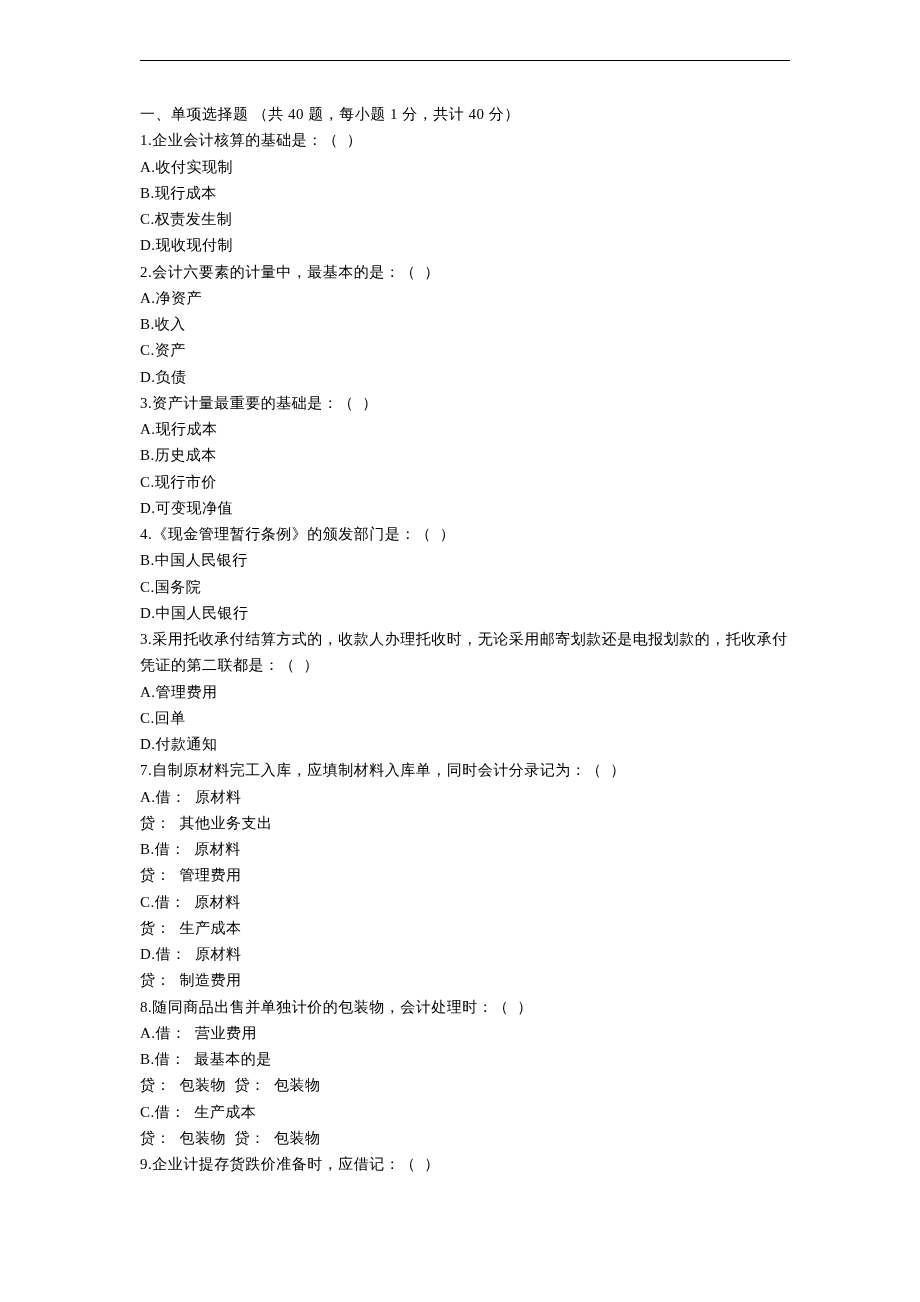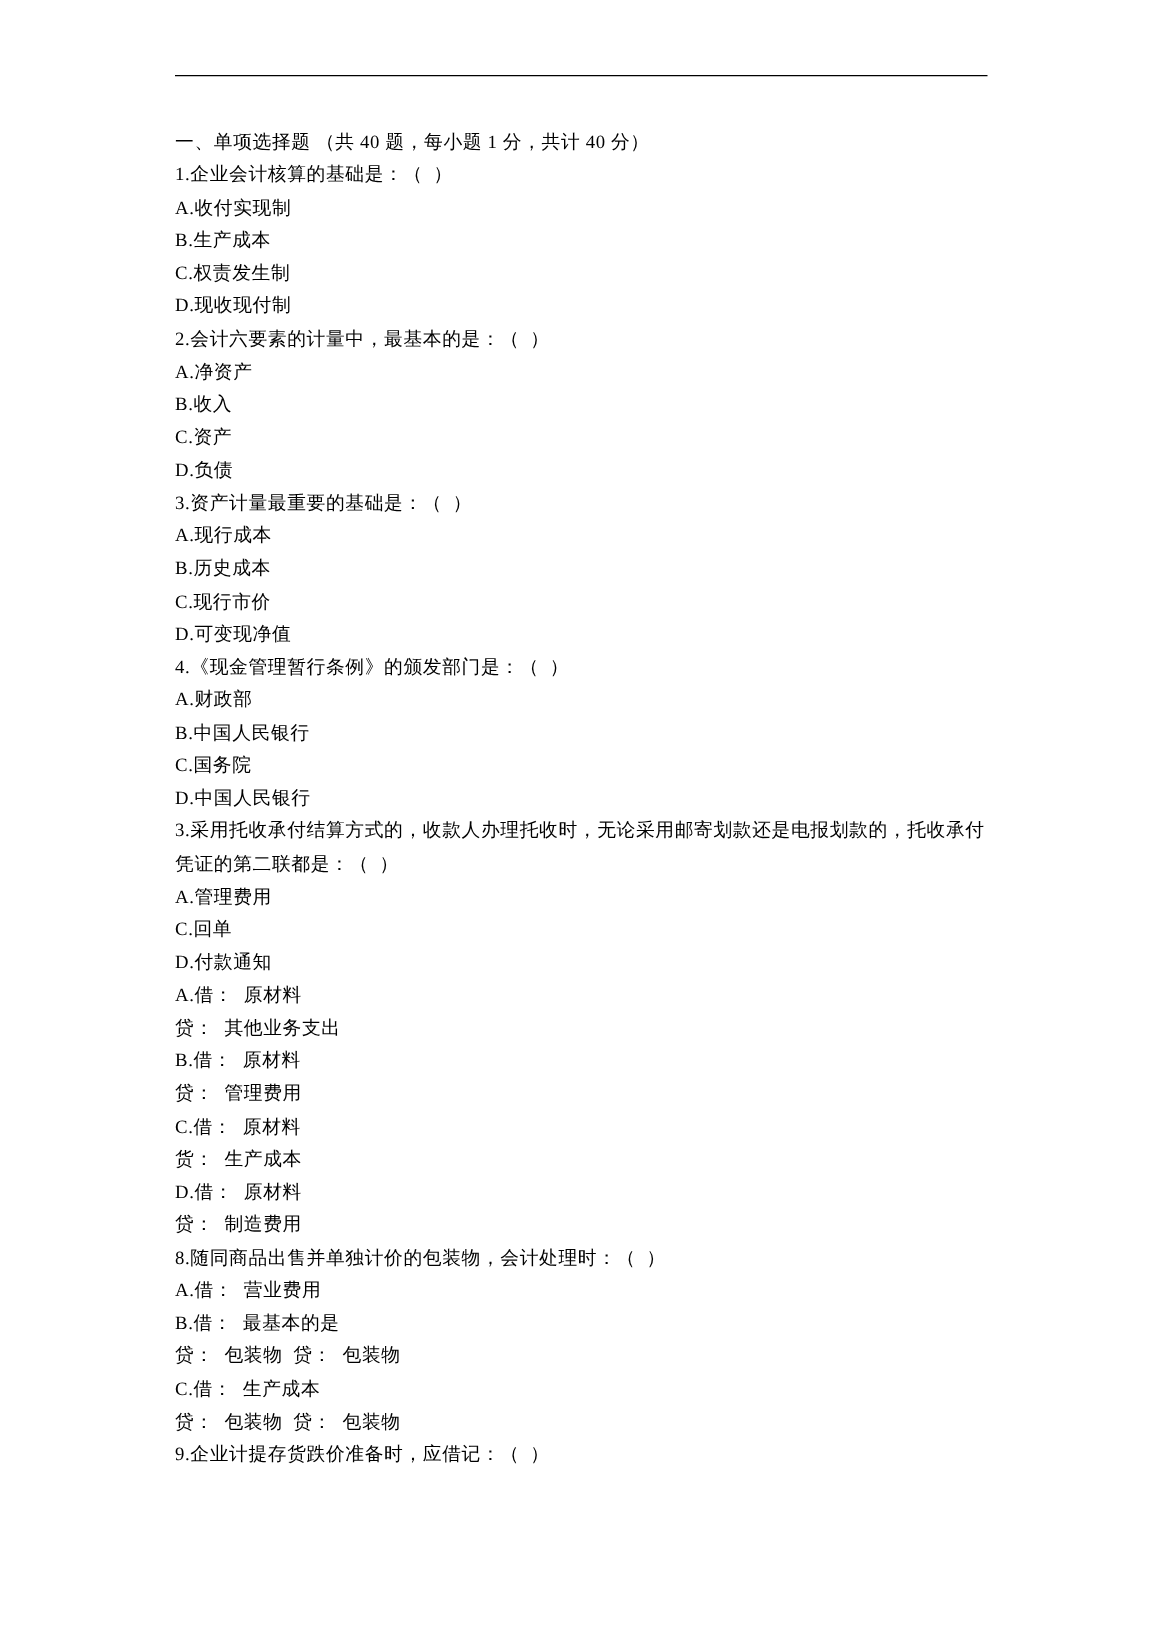--- a/index.html
+++ b/index.html
@@ -28,42 +28,42 @@
   </style>
 </head>
 <body>
 
 <div class="page">
   <hr class="horizontal-rule">
   <div>
     <div class="line">一、单项选择题 （共 40 题，每小题 1 分，共计 40 分）</div>
     <div class="line">1.企业会计核算的基础是：（  ）</div>
     <div class="line">A.收付实现制</div>
-    <div class="line">B.生产成本</div>
+    <div class="line">B.现行成本</div>
     <div class="line">C.权责发生制</div>
     <div class="line">D.现收现付制</div>
     <div class="line">2.会计六要素的计量中，最基本的是：（  ）</div>
     <div class="line">A.净资产</div>
     <div class="line">B.收入</div>
     <div class="line">C.资产</div>
     <div class="line">D.负债</div>
     <div class="line">3.资产计量最重要的基础是：（  ）</div>
     <div class="line">A.现行成本</div>
     <div class="line">B.历史成本</div>
     <div class="line">C.现行市价</div>
     <div class="line">D.可变现净值</div>
     <div class="line">4.《现金管理暂行条例》的颁发部门是：（  ）</div>
-    <div class="line">A.财政部</div>
     <div class="line">B.中国人民银行</div>
     <div class="line">C.国务院</div>
     <div class="line">D.中国人民银行</div>
     <div class="line">3.采用托收承付结算方式的，收款人办理托收时，无论采用邮寄划款还是电报划款的，托收承付凭证的第二联都是：（  ）</div>
     <div class="line">A.管理费用</div>
     <div class="line">C.回单</div>
     <div class="line">D.付款通知</div>
+    <div class="line">7.自制原材料完工入库，应填制材料入库单，同时会计分录记为：（  ）</div>
     <div class="line">A.借：  原材料</div>
     <div class="line">贷：  其他业务支出</div>
     <div class="line">B.借：  原材料</div>
     <div class="line">贷：  管理费用</div>
     <div class="line">C.借：  原材料</div>
     <div class="line">货：  生产成本</div>
     <div class="line">D.借：  原材料</div>
     <div class="line">贷：  制造费用</div>
     <div class="line">8.随同商品出售并单独计价的包装物，会计处理时：（  ）</div>
     <div class="line">A.借：  营业费用</div>

